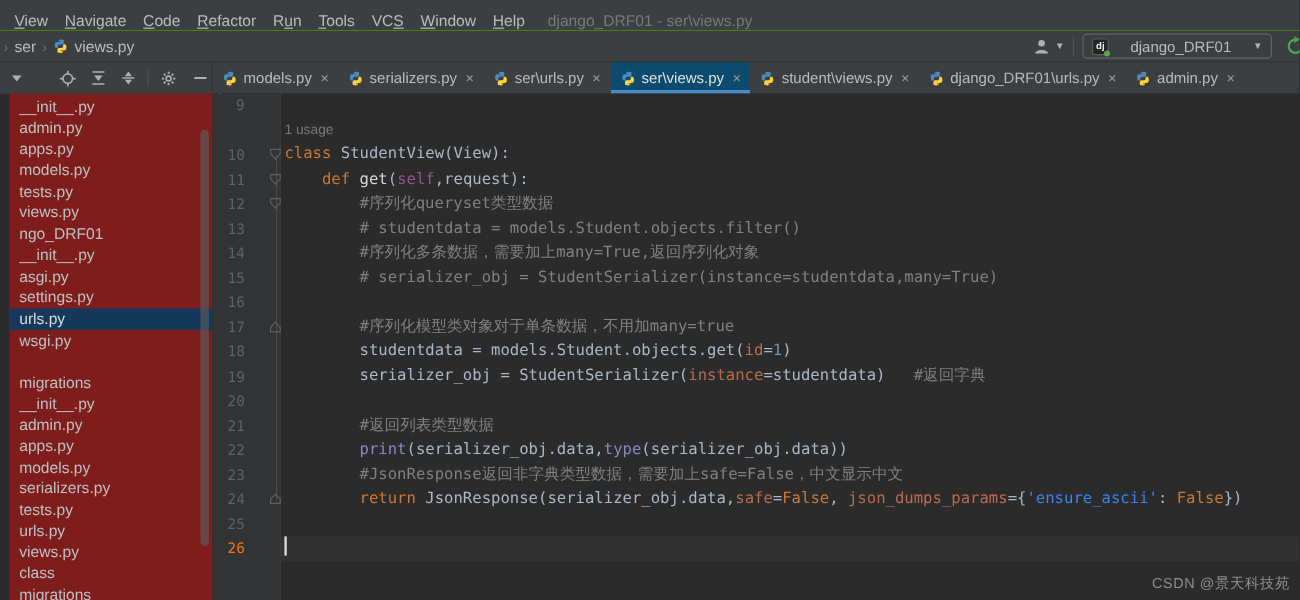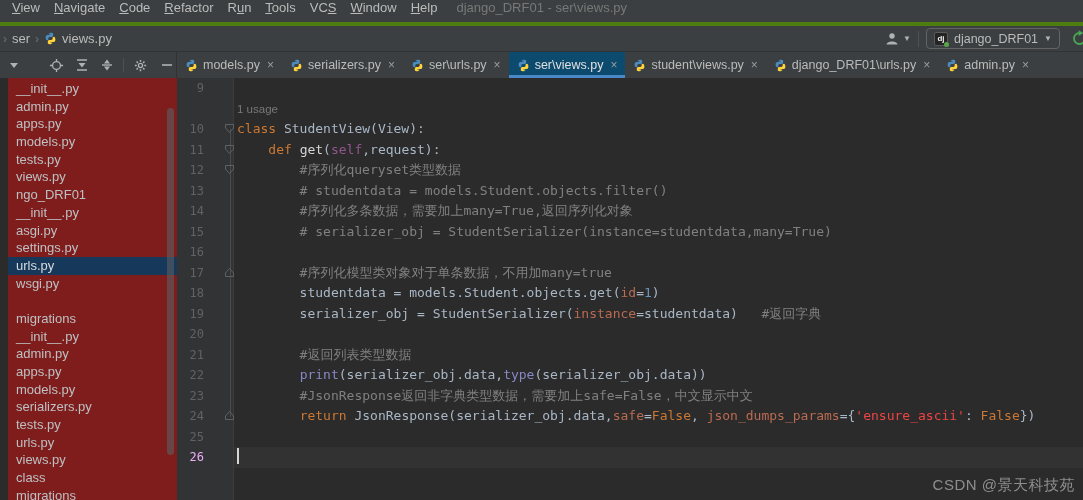--- a/index.html
+++ b/index.html
@@ -1,32 +1,32 @@
 <!DOCTYPE html>
 <html><head>
 <meta charset="utf-8">
 <style>
   *{box-sizing:border-box;margin:0;padding:0}
   html,body{width:1083px;height:500px}
   body{position:relative;overflow:hidden;background:#2B2B2B;font-family:"Liberation Sans",sans-serif;cursor:default;-webkit-font-smoothing:antialiased}
 
   
-  .menubar{position:absolute;left:0;top:0;width:100%;height:26px;background:#3C3F41;border-bottom:4px solid #4d7c0f;display:flex;align-items:flex-start;font-size:13px;color:#BBBBBB;padding-left:5px}
+  .menubar{position:absolute;left:0;top:0;width:100%;height:26px;background:#3C3F41;border-bottom:1px solid #4d7c0f;display:flex;align-items:flex-end;font-size:13px;color:#BBBBBB;padding-left:5px}
   .menu-item{padding:0 7px;white-space:nowrap}
   .menu-item u{text-decoration:underline}
   .win-title{color:#787878;margin-left:12px;white-space:nowrap}
 
   
   .navbar{position:absolute;left:0;top:26px;width:100%;height:26px;background:#3C3F41;border-bottom:1px solid #313335;display:flex;align-items:center;font-size:13px;color:#BBBBBB}
   .bc{display:flex;align-items:center;gap:5px;padding-left:6px}
   .bc .sep{color:#6E7173;font-size:12px}
   .bc .frag{color:#6E7173;font-size:12px;margin-left:-3px}
   .nav-right{margin-left:auto;display:flex;align-items:center;gap:7px}
   .vdiv{width:1px;height:16px;background:#515151}
-  .runbox{display:flex;align-items:center;gap:6px;height:21px;border:1px solid #646464;border-radius:4px;padding:0 7px;margin-right:4px}
+  .runbox{display:flex;align-items:center;gap:18px;height:21px;border:1px solid #646464;border-radius:4px;padding:0 7px;margin-right:4px}
   .runbox .lbl{font-size:12.5px;color:#BBBBBB}
   .dj{position:relative;width:14px;height:14px;background:#242424;border:1px solid #5a5a5a;border-radius:2px;color:#EDEDED;font-size:8px;font-weight:bold;display:flex;align-items:center;justify-content:center;font-family:"Liberation Sans",sans-serif}
   .dj i{position:absolute;right:-2px;bottom:-2px;width:5px;height:5px;background:#57A64A;border-radius:50%}
   .mini-caret{font-size:8px;color:#AFB1B3}
   .rerun{margin-right:-5px;display:flex}
 
   
   .row3{position:absolute;left:0;top:52px;width:100%;height:26px;background:#3C3F41;display:flex}
   .panel-tools{flex:0 0 177px;display:flex;align-items:center;border-right:1px solid #323232}
   .panel-tools .tool{display:flex;align-items:center;justify-content:center}
@@ -42,35 +42,35 @@
   .side-scroll{position:absolute;left:167px;top:30px;width:7px;height:347px;background:#5B5E60;opacity:.62;border-radius:4px}
 
   
   .editor{position:absolute;left:177px;top:78px;right:0;bottom:0;background:#2B2B2B;overflow:hidden}
   .gutter-bg{position:absolute;left:0;top:0;bottom:0;width:57px;background:#313335;border-right:1px solid #3A3C3E}
   .fold-line{position:absolute;left:53px;top:51px;height:288px;width:1px;background:#4A4D4F}
   .ed-rows{position:absolute;left:0;top:0;right:0}
   .ed-row{position:relative;height:20.5px}
   .ed-row.cur::before{content:'';position:absolute;left:57px;right:0;top:0;bottom:0;background:#323232}
   .ed-num{position:absolute;left:0;top:0;width:27px;text-align:right;font:12px "DejaVu Sans Mono",monospace;color:#606366;line-height:20.5px}
-  .ed-row.cur .ed-num{color:#f0abfc}
+  .ed-row.cur .ed-num{color:#f97316}
   .fold{position:absolute;left:47px;top:4px;z-index:2;display:flex}
   .ed-code{position:absolute;left:60px;right:0;top:0;bottom:0;font:13px "DejaVu Sans Mono",monospace;line-height:20.5px;white-space:pre;color:#A9B7C6;z-index:1}
   .ed-inlay{font:11.5px "Liberation Sans",sans-serif;color:#787878}
   .caret{display:inline-block;width:2px;height:16px;background:#D6D6D6;vertical-align:-3px}
   .tk-kw{color:#CC7832}
   .tk-ka{color:#BA6B51}
-  .tk-st{color:#ef4444}
+  .tk-st{color:#3b82f6}
   .tk-nu{color:#6897BB}
   .tk-bi{color:#8888C6}
   .tk-cm{color:#808080}
   .tk-self{color:#94558D}
   .tk-fn{color:#D5D5D5;}
 
-  .watermark{position:absolute;right:8px;bottom:5px;color:#8E8E8E;font-size:15px;z-index:9;letter-spacing:.5px}
+  .watermark{position:absolute;right:8px;bottom:5px;color:#8E8E8E;font-size:12px;z-index:9;letter-spacing:.5px}
 </style>
 </head>
 <body>
 
 <div class="menubar">
   <span id="menu-items" style="display:flex">
       <span class="menu-item"><u>V</u>iew</span>
       <span class="menu-item"><u>N</u>avigate</span>
       <span class="menu-item"><u>C</u>ode</span>
       <span class="menu-item"><u>R</u>efactor</span>

